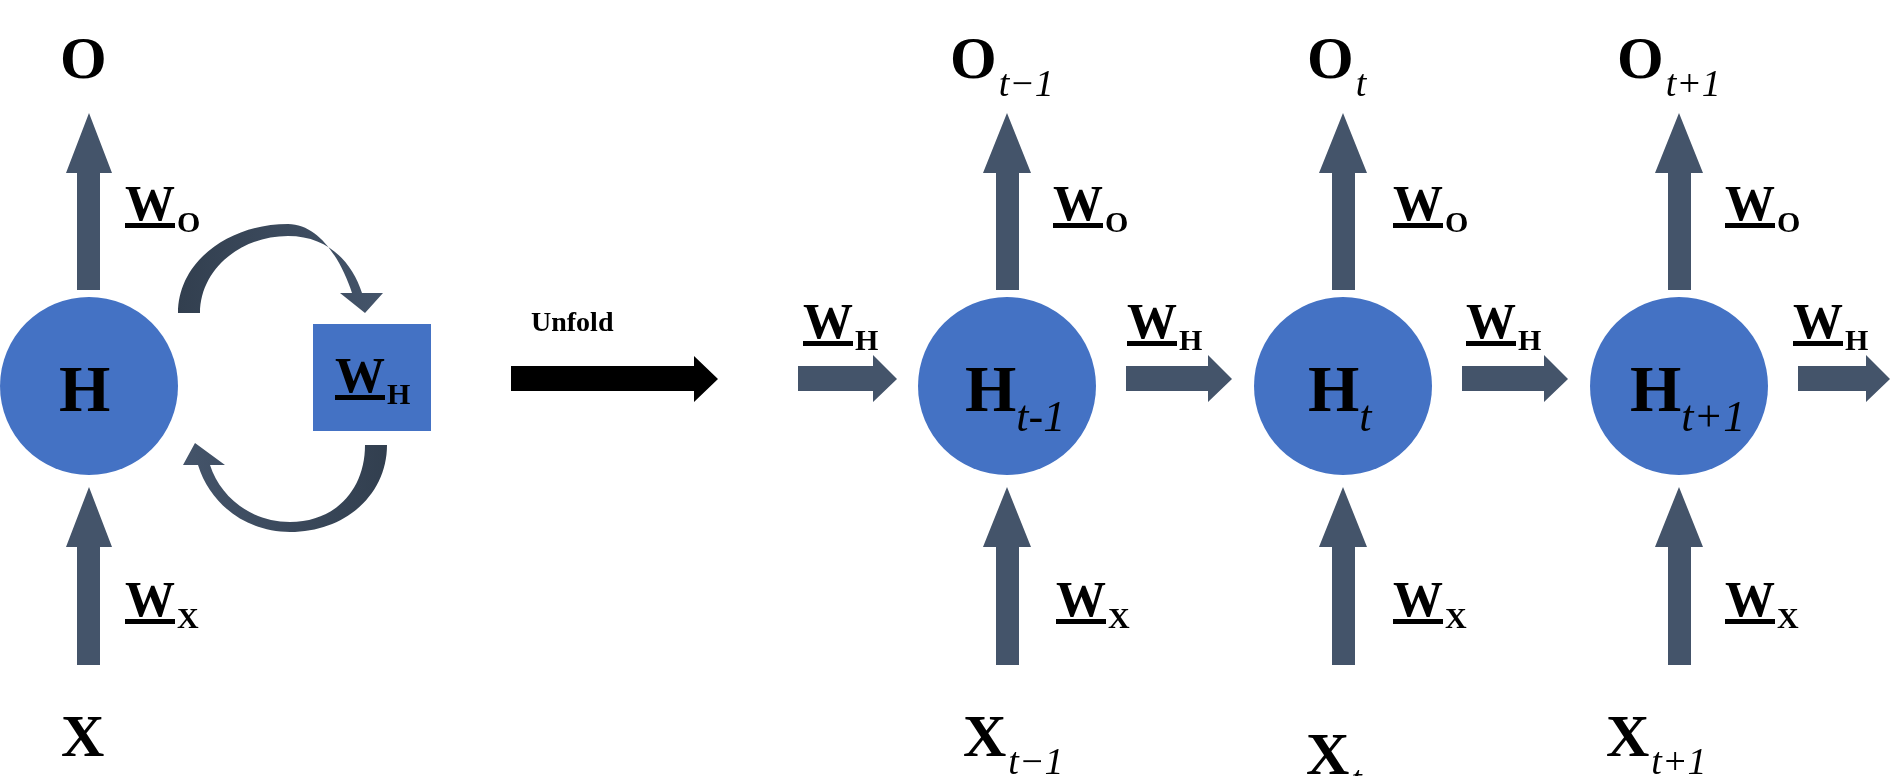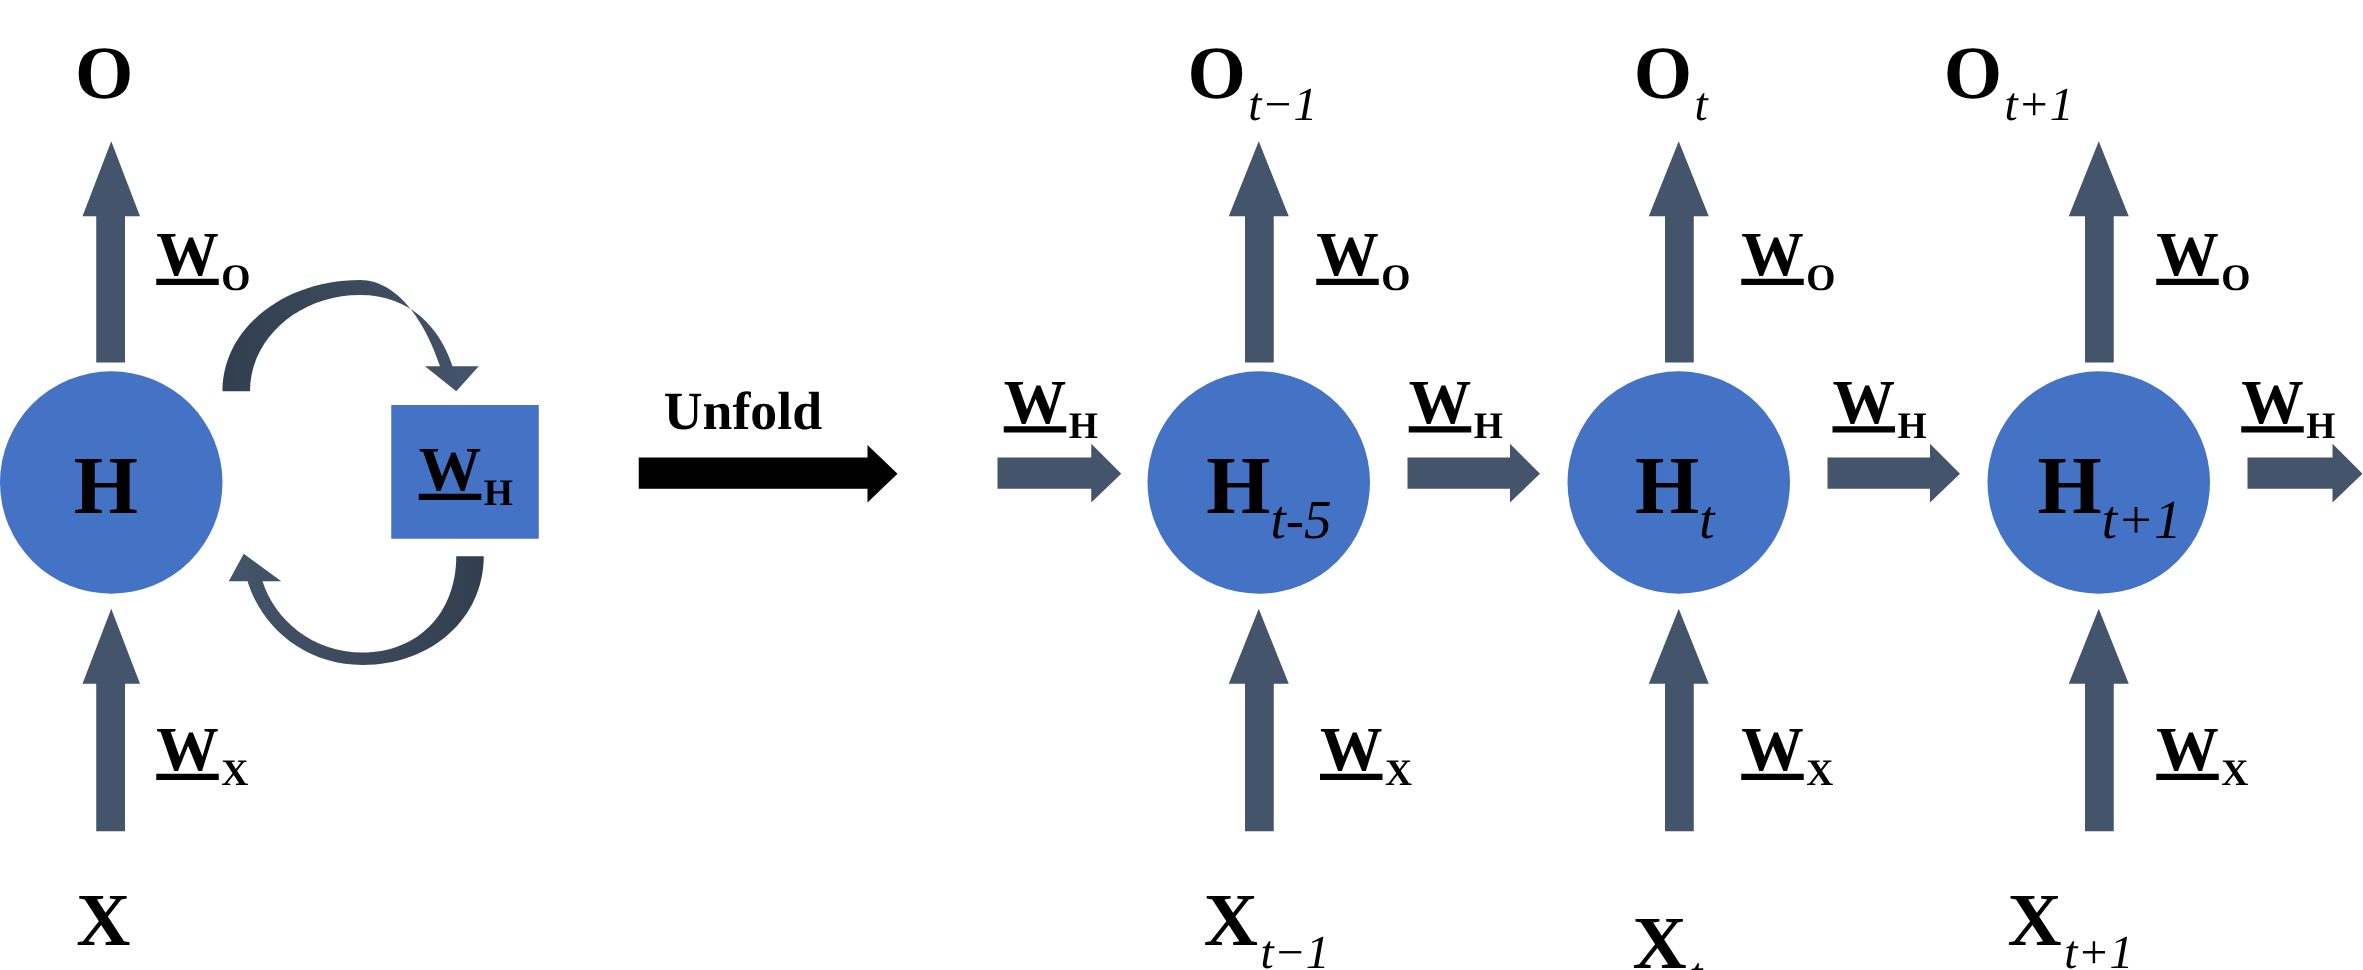--- a/index.html
+++ b/index.html
@@ -6,21 +6,21 @@
   body { width: 1890px; height: 776px; overflow: hidden; position: relative; }
   #canvas { position: absolute; left: 0; top: 0; width: 1890px; height: 776px; }
   .lbl { position: absolute; font-family: "Liberation Serif", "DejaVu Serif", serif; font-weight: bold; color: #000; white-space: nowrap; line-height: 1; }
   .big { font-size: 60px; }
   .w { font-size: 50px; text-decoration: underline; }
   .w sub { font-size: 30px; vertical-align: baseline; position: relative; top: 12px; margin-left: 2px; font-weight: bold; }
   .big sub { font-size: 38px; vertical-align: baseline; position: relative; top: 18px; font-weight: normal; margin-left: 2px; }
   .big sub i, .node-lbl sub i { }
   .node-lbl { position: absolute; font-family: "Liberation Serif", "DejaVu Serif", serif; font-weight: bold; font-size: 66px; color: #000; line-height: 1; white-space: nowrap; }
   .node-lbl sub { font-size: 44px; font-weight: normal; vertical-align: baseline; position: relative; top: 20px; }
-  .unfold { font-size: 43px; }
+  .unfold { font-size: 28px; }
 </style>
 </head>
 <body>
 
 <svg id="canvas" width="1890" height="776" viewBox="0 0 1890 776">
   <defs>
     <linearGradient id="loopGradTop" x1="0" y1="0" x2="1" y2="0">
       <stop offset="0" stop-color="#323f4f"></stop>
       <stop offset="1" stop-color="#44546A"></stop>
     </linearGradient>
@@ -93,21 +93,21 @@
   <span>W</span><sub>H</sub>
 </div>
 
 <div class="lbl big" style="left:950px;top:28px;">
   <span>O</span><sub><i>t−1</i></sub>
 </div>
 <div class="lbl w" style="left:1053px;top:178px;">
   <span>W</span><sub>O</sub>
 </div>
 <div class="node-lbl" style="left:965px;top:356px;">
-  <span>H</span><sub><i>t-5</i></sub>
+  <span>H</span><sub><i>t-1</i></sub>
 </div>
 <div class="lbl w" style="left:1127px;top:296px;">
   <span>W</span><sub>H</sub>
 </div>
 <div class="lbl w" style="left:1056px;top:574px;">
   <span>W</span><sub>X</sub>
 </div>
 <div class="lbl big" style="left:963px;top:706px;text-align:center;">
   <span>X</span><sub><i>t−1</i></sub>
 </div>
@@ -124,21 +124,21 @@
 <div class="lbl w" style="left:1466px;top:296px;">
   <span>W</span><sub>H</sub>
 </div>
 <div class="lbl w" style="left:1393px;top:574px;">
   <span>W</span><sub>X</sub>
 </div>
 <div class="lbl big" style="left:1306px;top:724px;">
   <span>X</span><sub><i>t</i></sub>
 </div>
 
-<div class="lbl big" style="left:1555px;top:28px;">
+<div class="lbl big" style="left:1617px;top:28px;">
   <span>O</span><sub><i>t+1</i></sub>
 </div>
 <div class="lbl w" style="left:1725px;top:178px;">
   <span>W</span><sub>O</sub>
 </div>
 <div class="node-lbl" style="left:1630px;top:356px;">
   <span>H</span><sub><i>t+1</i></sub>
 </div>
 <div class="lbl w" style="left:1793px;top:296px;">
   <span>W</span><sub>H</sub>

